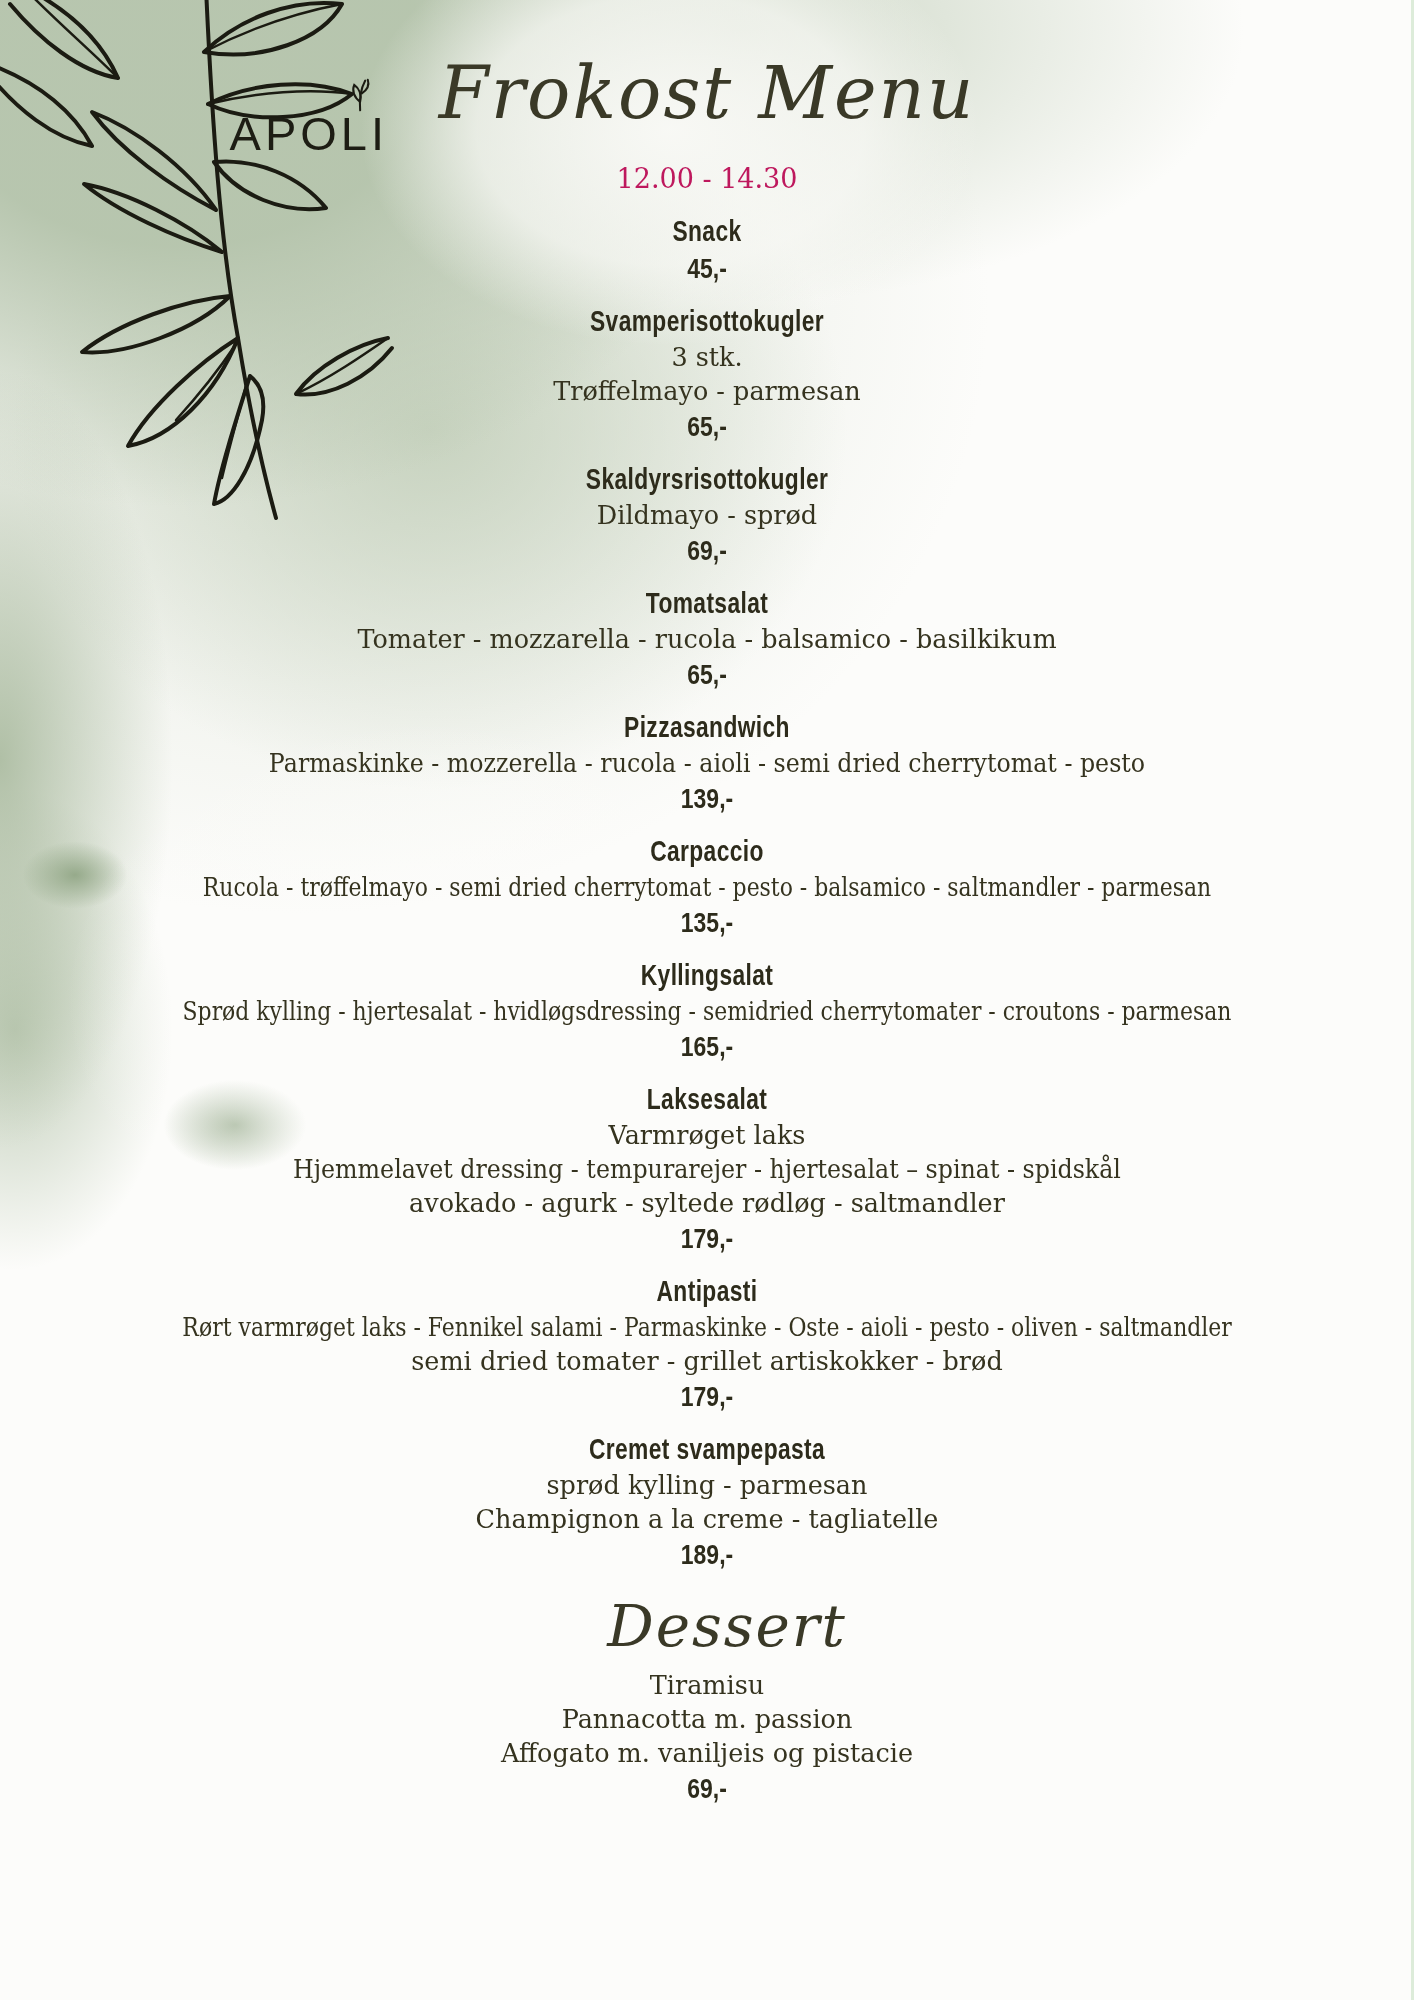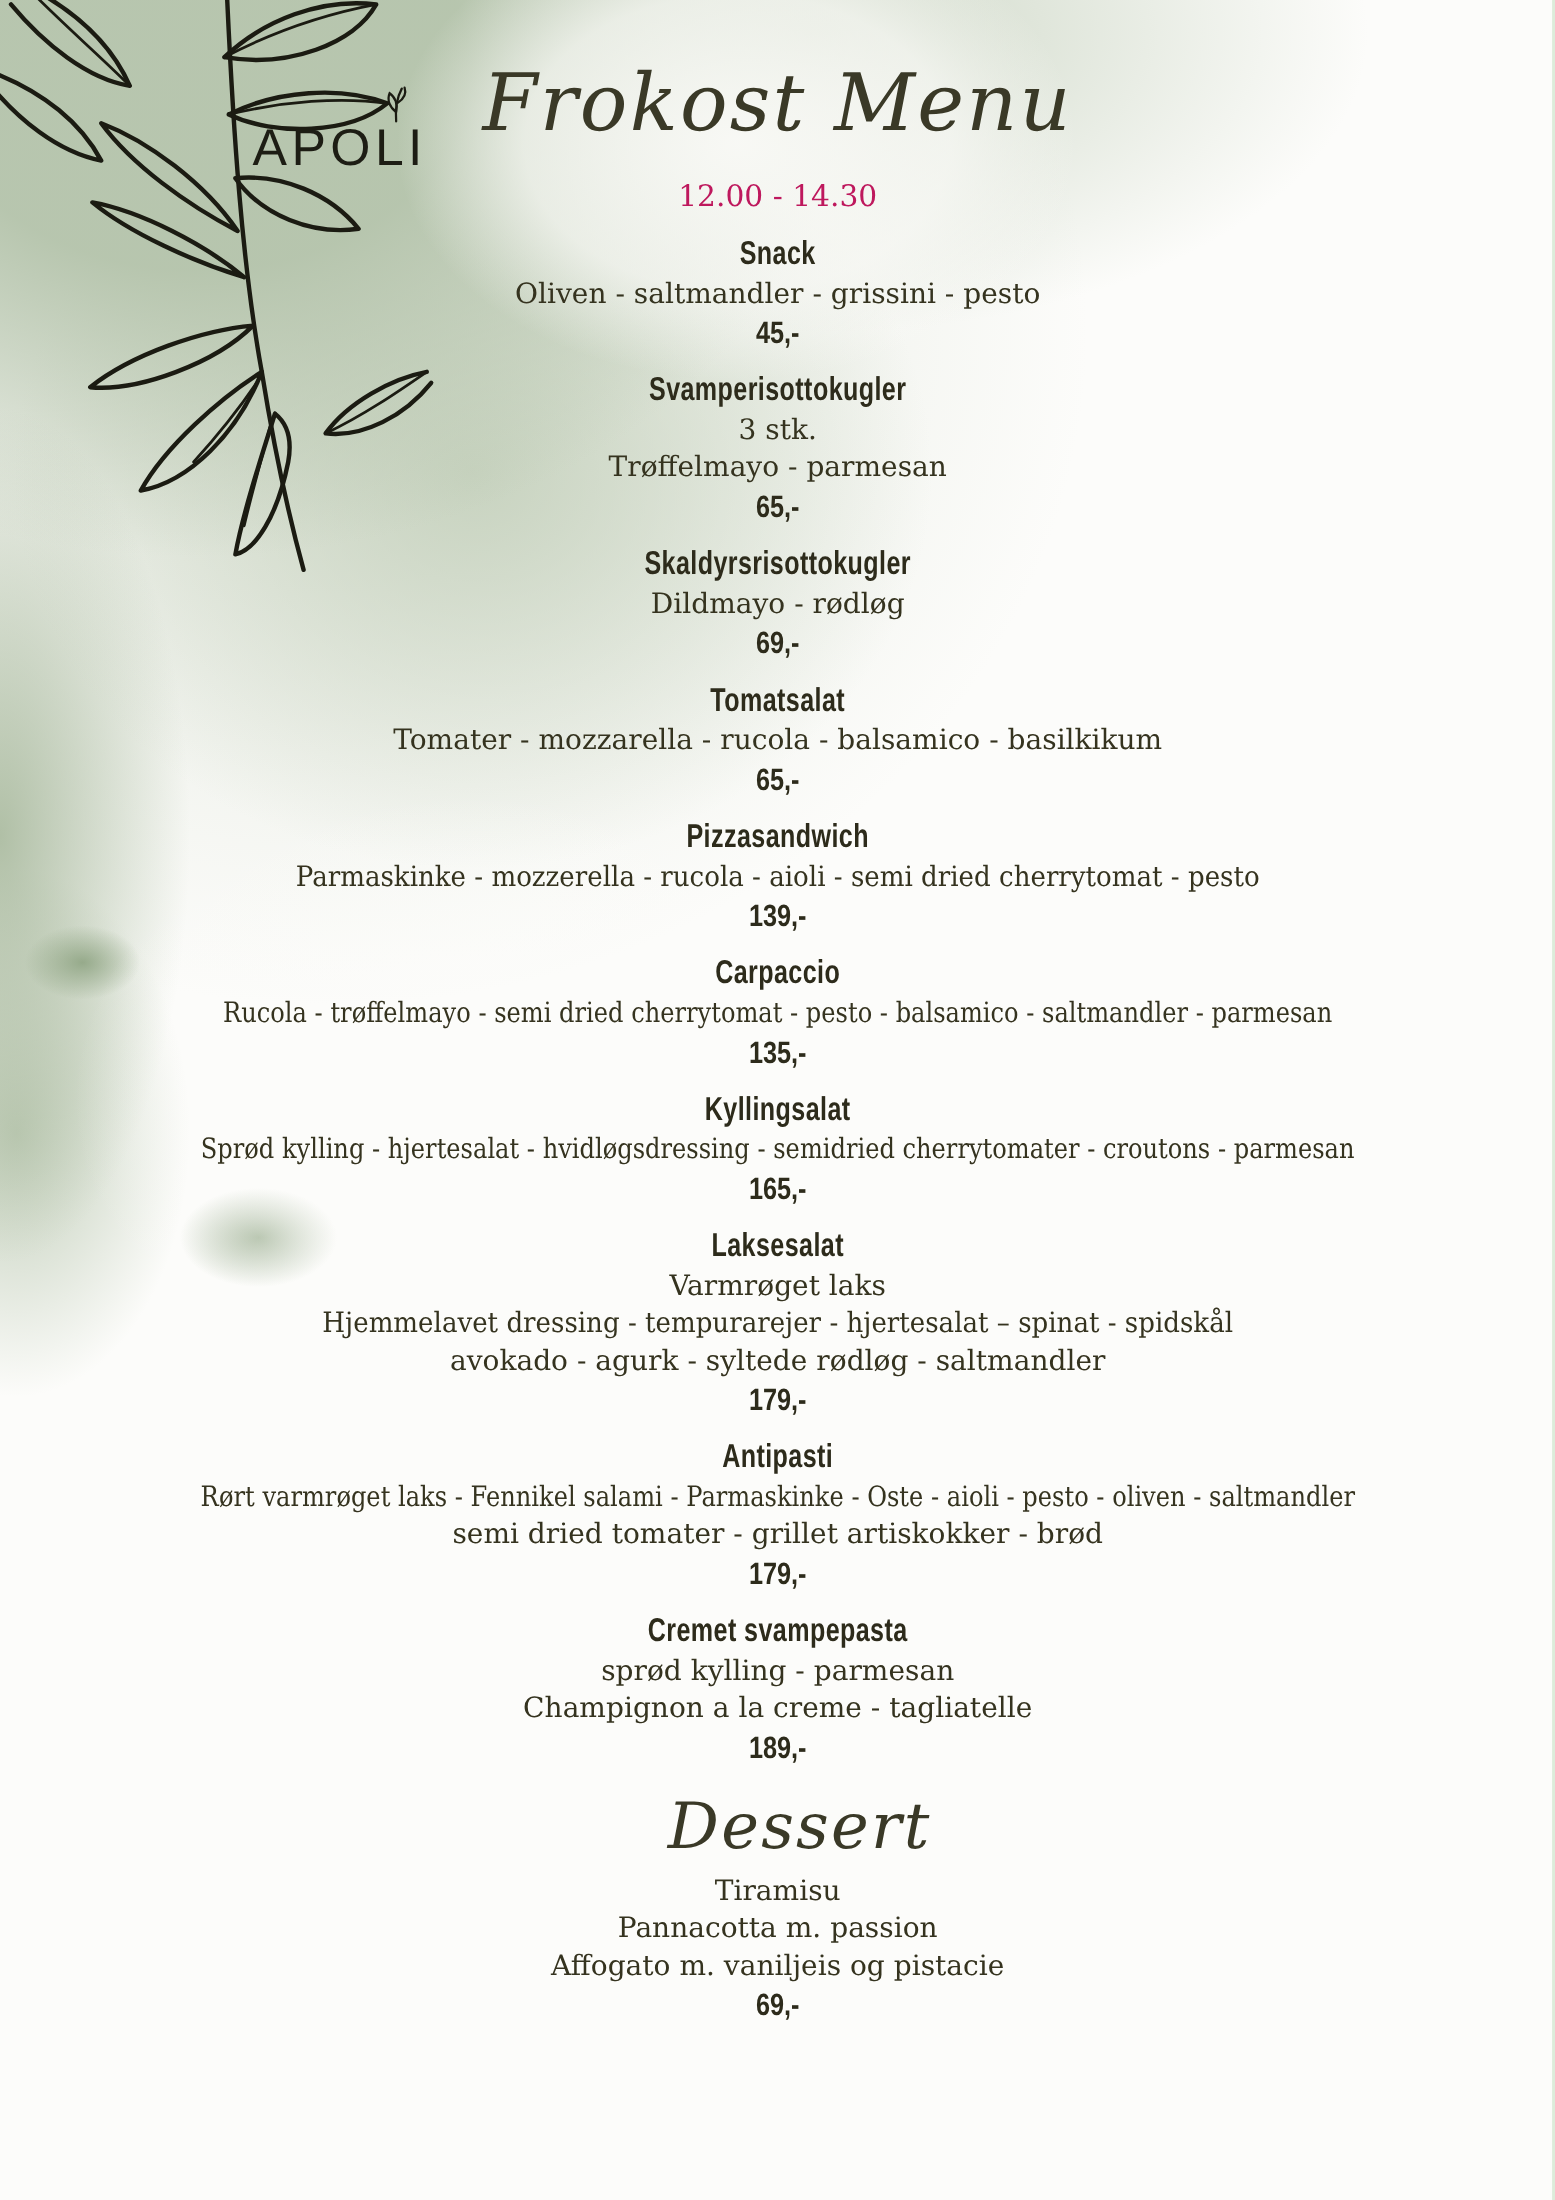--- a/index.html
+++ b/index.html
@@ -104,39 +104,36 @@
     <span>APOLI</span>
   </div>
 
   <div class="content">
     <h1 class="script title">Frokost Menu</h1>
     <div class="hours">12.00 - 14.30</div>
 
     <div id="items">
     <div class="item">
       <div class="item-name">Snack</div>
-      <div class="item-desc">
-            <span class="line">Oliven - saltmandler - grissini - pesto</span>
-          </div>
       <div class="price">45,-</div>
     </div>
 
     <div class="item">
       <div class="item-name">Svamperisottokugler</div>
       <div class="item-desc">
             <span class="line">3 stk.</span>
             <span class="line">Trøffelmayo - parmesan</span>
           </div>
       <div class="price">65,-</div>
     </div>
 
     <div class="item">
       <div class="item-name">Skaldyrsrisottokugler</div>
       <div class="item-desc">
-            <span class="line">Dildmayo - rødløg</span>
+            <span class="line">Dildmayo - sprød</span>
           </div>
       <div class="price">69,-</div>
     </div>
 
     <div class="item">
       <div class="item-name">Tomatsalat</div>
       <div class="item-desc">
             <span class="line">Tomater - mozzarella - rucola - balsamico - basilkikum</span>
           </div>
       <div class="price">65,-</div>

